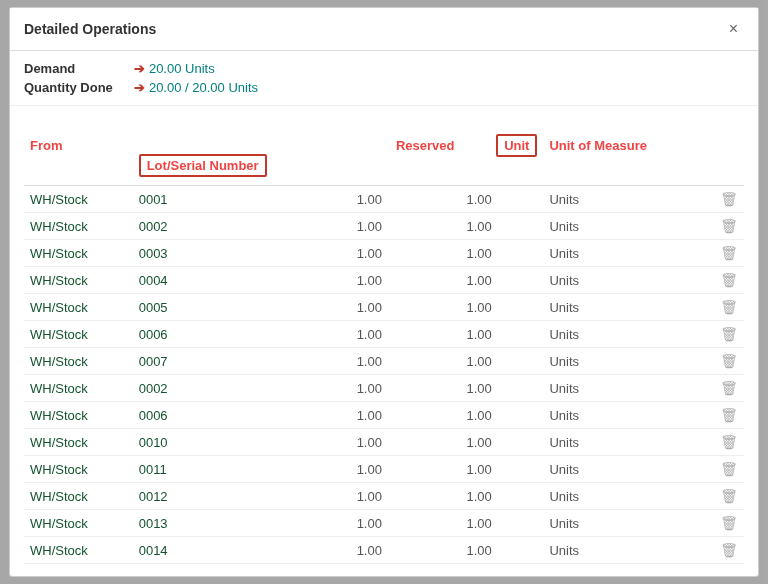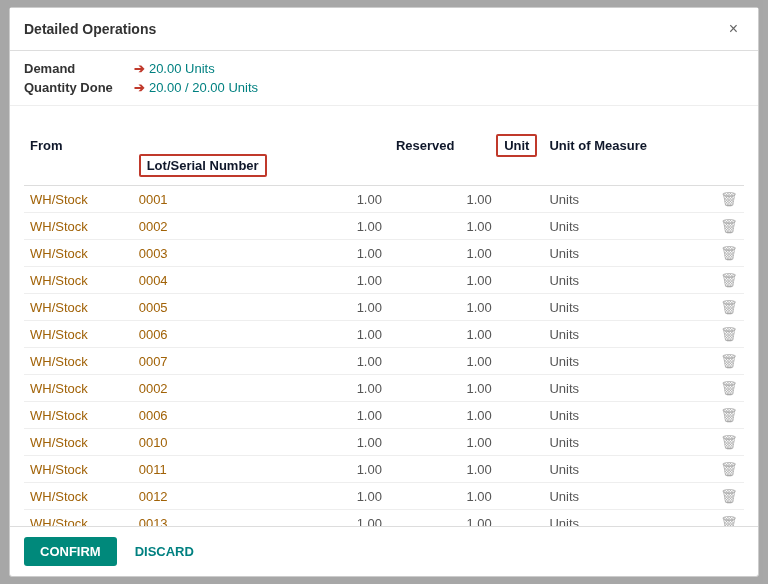--- a/index.html
+++ b/index.html
@@ -92,37 +92,37 @@
       width: 100%;
       border-collapse: collapse;
       font-size: 13px;
     }
     thead tr {
       border-bottom: 1px solid #ddd;
     }
     thead th {
       padding: 8px 6px;
       text-align: left;
-      color: #0f172a;
+      color: #ef4444;
       font-weight: bold;
       font-size: 13px;
       white-space: nowrap;
     }
     thead th.right {
       text-align: right;
     }
     tbody tr {
       border-bottom: 1px solid #eee;
     }
     tbody td {
       padding: 5px 6px;
       color: #555;
     }
     tbody td.teal {
-      color: #a16207;
+      color: #14532d;
     }
     tbody td.right {
       text-align: left;
     }
     tbody td.delete-col {
       text-align: right;
       width: 30px;
     }
     .delete-btn {
       background: none;
@@ -308,19 +308,15 @@
                 <td class="right">1.00</td>
                 <td class="right">1.00</td>
                 <td>Units</td>
                 <td class="delete-col"><button class="delete-btn">🗑</button></td>
               </tr>
             </tbody>
         </table>
       </div>
     </div>
 
-    <div class="modal-footer">
-      <button class="btn-confirm">CONFIRM</button>
-      <button class="btn-discard">DISCARD</button>
-    </div>
 
   </div>
 </div>
 
 </body></html>

